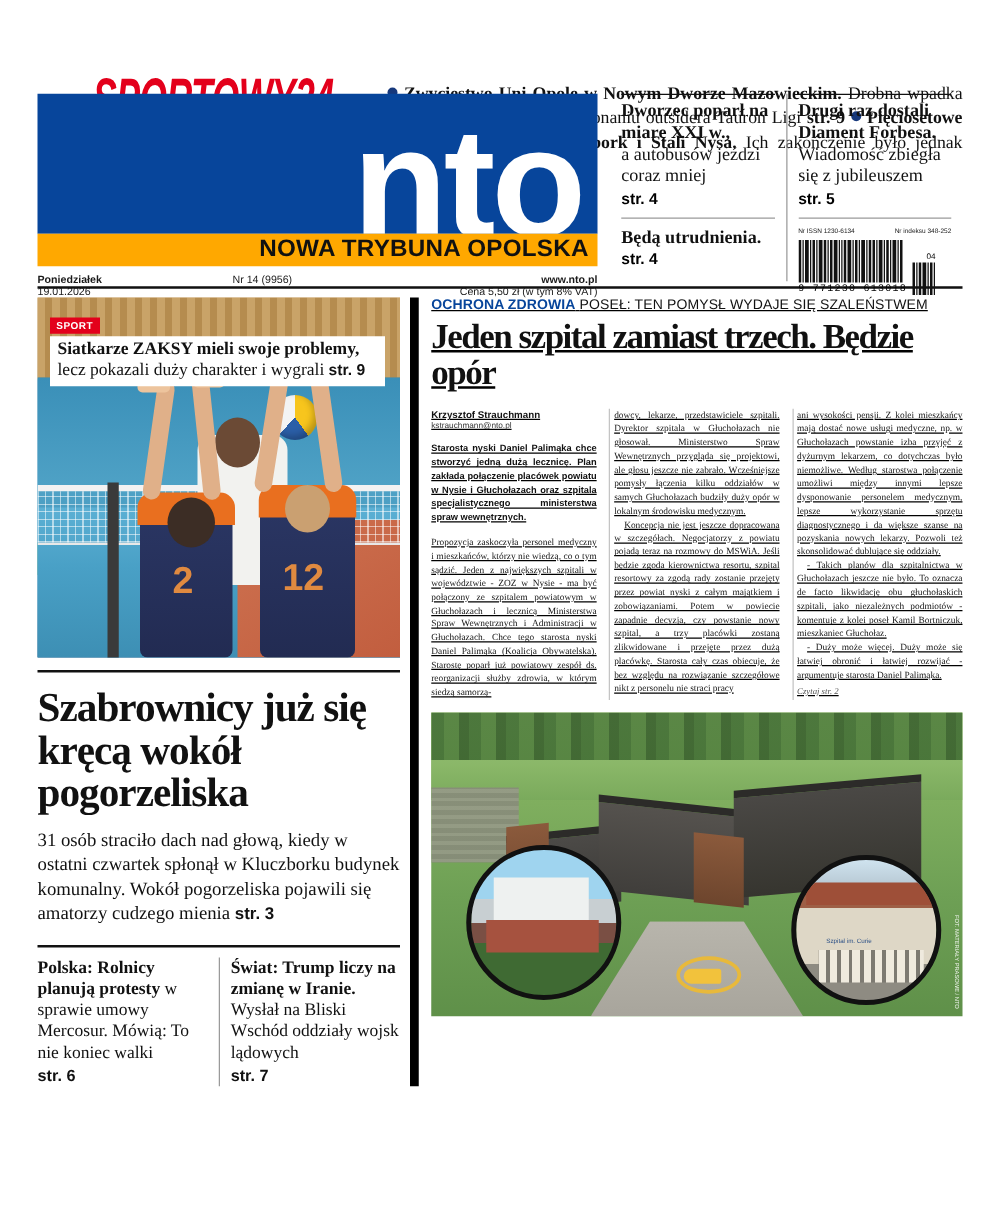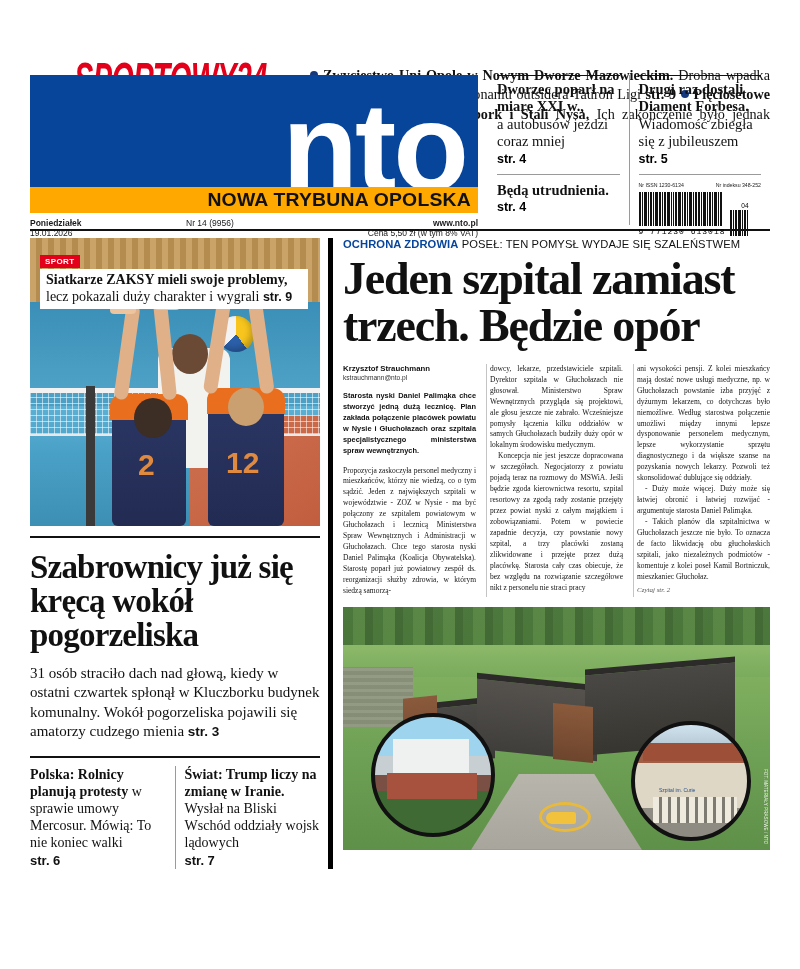--- a/index.html
+++ b/index.html
@@ -109,21 +109,21 @@
   .bc-side .num { font-family: "Liberation Sans", sans-serif; font-size: 6.5px;
      position: absolute; top: -8px; right: 0; }
 
   
   .thickrule { border-top: 2.4px solid #111; margin-top: 4px; }
 
   
   .body-grid { display: flex; margin-top: 7px; }
   .left-col { width: 290px; }
   .gutter { width: 8px; }
-  .right-col { flex: 1; border-left: 5px solid #000000; padding-left: 10px; }
+  .right-col { flex: 1; border-left: 7px solid #000000; padding-left: 10px; text-decoration: underline; }
 
   
   .sportphoto {
     position: relative; width: 290px; height: 288px; overflow: hidden;
     background: linear-gradient(180deg,#c9a063 0%,#b08a4e 22%,#2f7fa8 23%,#3d93bd 55%,#5aa7cd 70%,#2b74a0 100%);
   }
   .court-wood { position:absolute; top:0; left:0; right:0; height:64px;
     background: repeating-linear-gradient(90deg,#c9a368 0 6px,#b58c4f 6px 12px); }
   .court-blue { position:absolute; top:64px; left:0; right:0; bottom:0;
     background: linear-gradient(180deg,#3a8fb8 0%,#4fa2c6 40%,#3c8cb4 75%,#2d6f97 100%); }
@@ -185,21 +185,21 @@
   .lb { flex:1; font-size: 14px; line-height: 1.22; color:#111; }
   .lb.second { border-left:1px solid #9a9a9a; padding-left: 9px; margin-left: 9px; }
   .lb b { font-weight:700; }
   .lb .pg { font-family:"Liberation Sans",sans-serif; font-weight:700; font-size:13px; display:block; margin-top:2px; }
 
   
   .kicker { font-family:"Liberation Sans",sans-serif; font-size: 11.2px;
     letter-spacing: .1px; color:#111; }
   .kicker .sect { font-weight:700; color:#07459B; }
   .main-headline {
-    font-weight:700; font-size: 46px; line-height: 1.02;
+    font-weight:700; font-size: 28px; line-height: 1.02;
     letter-spacing: -1.2px; color:#111; margin-top: 6px;
   }
   .art-cols { display:flex; margin-top: 14px; gap: 10px; }
   .art-col { flex:1; }
   .art-col.c2, .art-col.c3 { border-left:1px solid #c4c4c4; padding-left: 3px; }
   .byline { font-family:"Liberation Sans",sans-serif; font-weight:700;
      font-size: 7.8px; color:#111; }
   .byemail { font-family:"Liberation Sans",sans-serif; font-size: 6.6px;
      color:#333; margin-top:1px; }
   .lede { font-family:"Liberation Sans",sans-serif; font-weight:700;
@@ -486,22 +486,22 @@
         <div class="art-col c2">
           <div class="bodytext" style="margin-top:0">
             <p>dowcy, lekarze, przedstawiciele szpitali. Dyrektor szpitala w Głuchołazach nie głosował. Ministerstwo Spraw Wewnętrznych przygląda się projektowi, ale głosu jeszcze nie zabrało. Wcześniejsze pomysły łączenia kilku oddziałów w samych Głuchołazach budziły duży opór w lokalnym środowisku medycznym.</p>
             <p>Koncepcja nie jest jeszcze dopracowana w szczegółach. Negocjatorzy z powiatu pojadą teraz na rozmowy do MSWiA. Jeśli będzie zgoda kierownictwa resortu, szpital resortowy za zgodą rady zostanie przejęty przez powiat nyski z całym majątkiem i zobowiązaniami. Potem w powiecie zapadnie decyzja, czy powstanie nowy szpital, a trzy placówki zostaną zlikwidowane i przejęte przez dużą placówkę. Starosta cały czas obiecuje, że bez względu na rozwiązanie szczegółowe nikt z personelu nie straci pracy</p>
           </div>
         </div>
 
         <div class="art-col c3">
           <div class="bodytext" style="margin-top:0">
             <p>ani wysokości pensji. Z kolei mieszkańcy mają dostać nowe usługi medyczne, np. w Głuchołazach powstanie izba przyjęć z dyżurnym lekarzem, co dotychczas było niemożliwe. Według starostwa połączenie umożliwi między innymi lepsze dysponowanie personelem medycznym, lepsze wykorzystanie sprzętu diagnostycznego i da większe szanse na pozyskania nowych lekarzy. Pozwoli też skonsolidować dublujące się oddziały.</p>
+            <p>- Takich planów dla szpitalnictwa w Głuchołazach jeszcze nie było. To oznacza de facto likwidację obu głuchołaskich szpitali, jako niezależnych podmiotów - komentuje z kolei poseł Kamil Bortniczuk, mieszkaniec Głuchołaz.</p>
             <p>- Duży może więcej. Duży może się łatwiej obronić i łatwiej rozwijać - argumentuje starosta Daniel Palimąka.</p>
-            <p>- Takich planów dla szpitalnictwa w Głuchołazach jeszcze nie było. To oznacza de facto likwidację obu głuchołaskich szpitali, jako niezależnych podmiotów - komentuje z kolei poseł Kamil Bortniczuk, mieszkaniec Głuchołaz.</p>
           </div>
           <div class="readmore">Czytaj str. 2</div>
         </div>
 
       </div>
 
       <div class="mainphoto">
         <div class="sky-field"></div>
         <div class="treeline"></div>
         <div class="parking"></div>

